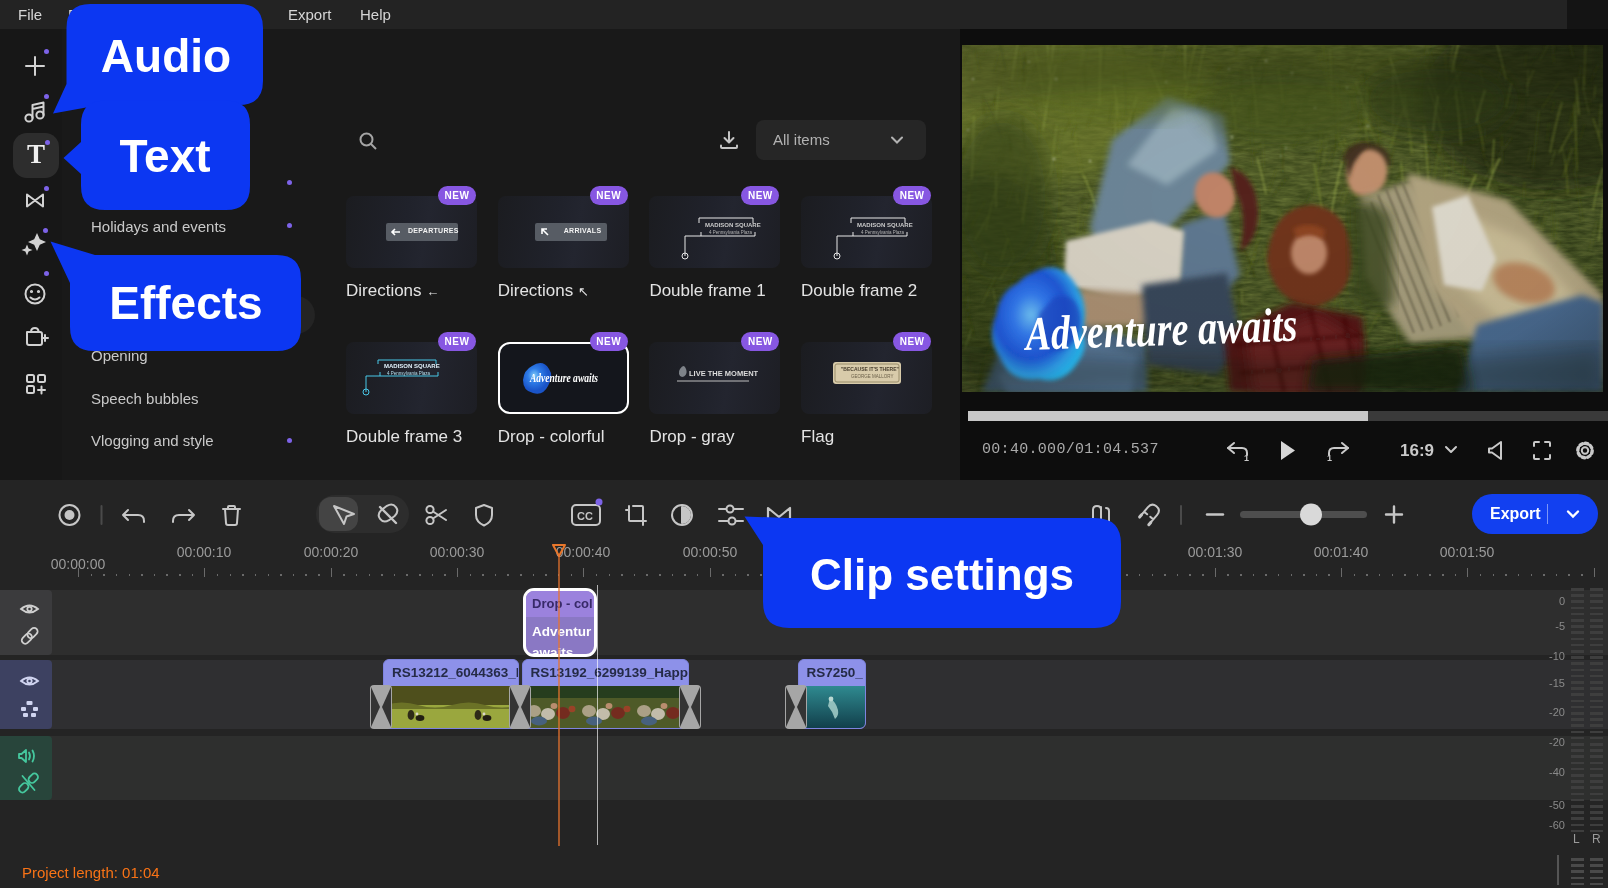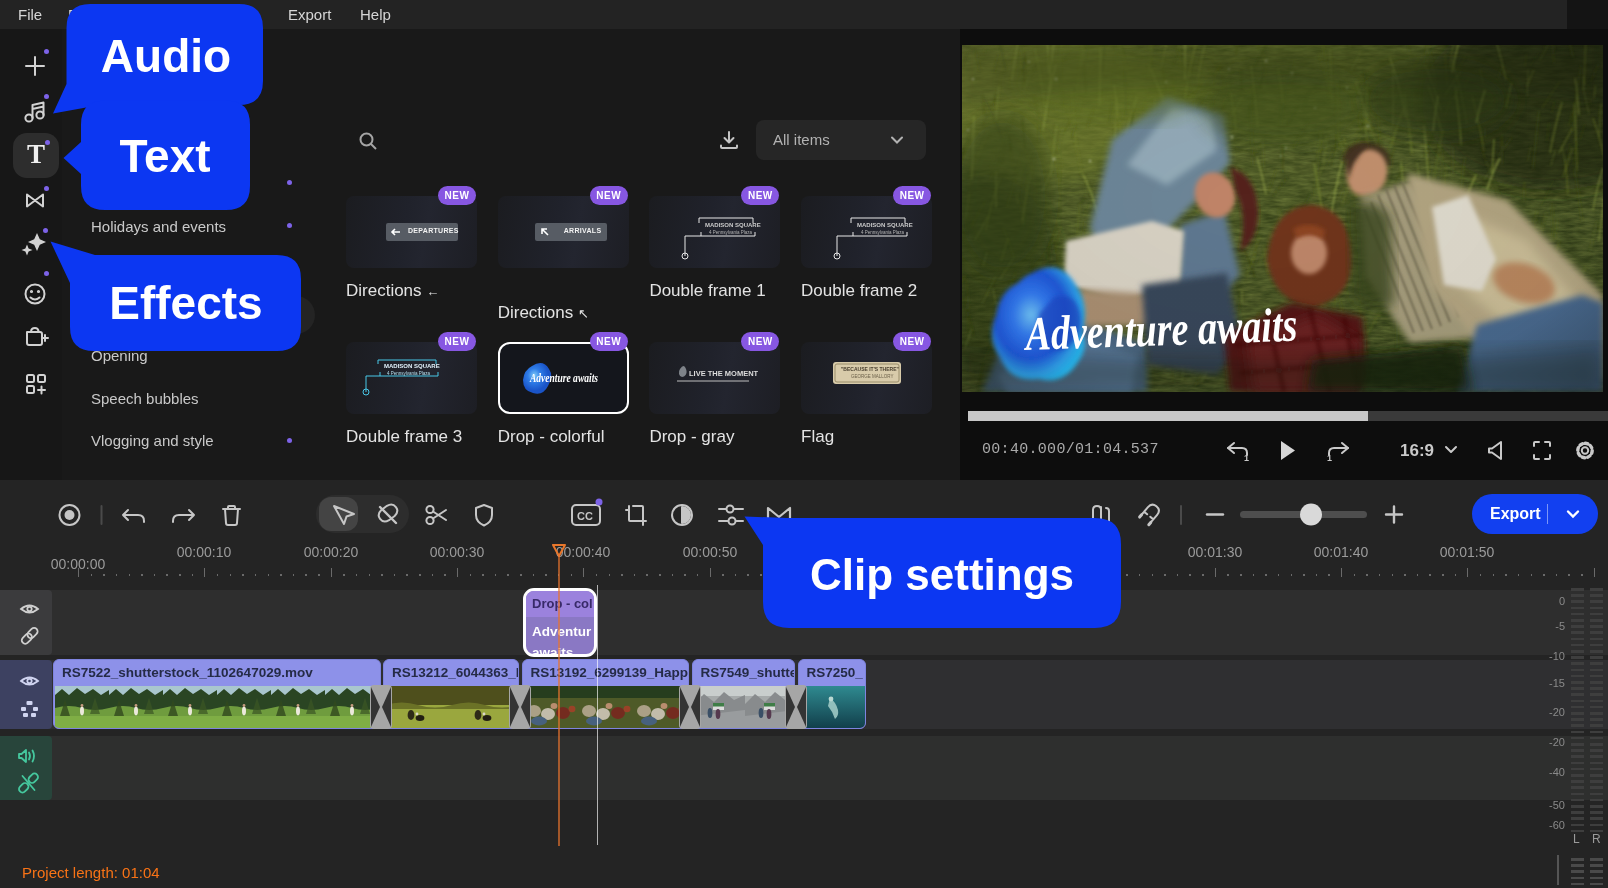--- a/index.html
+++ b/index.html
@@ -132,21 +132,21 @@
   <div class="tlabel" style="left:284px;top:252px;">Directions <span style="font-size:13px;">←</span></div>
 
   <div class="tile" style="left:435.7px;top:167px;">
     <div style="position:absolute;left:37px;top:27px;width:72px;height:18px;background:#575c64;border-radius:2px;"></div>
     <svg style="position:absolute;left:42px;top:31px;" width="10" height="10" viewBox="0 0 10 10" fill="none" stroke="#fff" stroke-width="1.6">
         <path d="M8 8 L2 2 M2 7 V2 H7"></path>
       </svg>
     <div style="position:absolute;left:66px;top:31px;font-size:7px;font-weight:bold;color:#f2f2f2;letter-spacing:.3px;">ARRIVALS</div>
   </div>
   <div class="new" style="left:527.7px;top:157px;">NEW</div>
-  <div class="tlabel" style="left:435.7px;top:252px;margin-top:22px;">Directions <span style="font-size:13px;">↖</span></div>
+  <div class="tlabel" style="left:435.7px;top:252px;">Directions <span style="font-size:13px;">↖</span></div>
 
   <div class="tile" style="left:587.4px;top:167px;">
     <svg style="position:absolute;left:0;top:0;" width="131" height="72" viewBox="0 0 131 72" fill="none" stroke="#e8e8e8" stroke-width="1">
       <path d="M50 22 H104 M50 22 V27 M104 22 V27 M52 40 H106 M52 36 V40 M106 36 V40 M52 40 H36 V60 M36 60 m3 0 a3 3 0 1 0 -6 0 a3 3 0 1 0 6 0"></path>
       <text x="56" y="31" font-size="6" font-weight="bold" fill="#cacaca" stroke="none" font-family="Liberation Sans">MADISON SQUARE</text>
       <text x="60" y="38" font-size="4.5" fill="#b2b2b2" stroke="none" font-family="Liberation Sans">4 Pennsylvania Plaza</text>
     </svg>
   </div>
   <div class="new" style="left:679.4px;top:157px;">NEW</div>
   <div class="tlabel" style="left:587.4px;top:252px;">Double frame 1</div>
@@ -1221,38 +1221,20 @@
       <path d="M26 14 L21.5 18 H19 V22 H21.5 L26 26 Z"></path>
       <path d="M29 16.5 Q31 20 29 23.5 M32.5 14.5 Q35.5 20 32.5 25.5"></path>
       <g transform="rotate(-45 28.5 47)">
           <rect x="16.5" y="43.5" width="10.5" height="7" rx="3.5"></rect>
           <rect x="30" y="43.5" width="10.5" height="7" rx="3.5"></rect>
         </g>
         <path d="M22.5 40 L34.5 54"></path>
     </svg>
   </div>
 
-  <div class="vclip" style="left:53px;width:327.5px;">
-      <div class="lbl">RS7522_shutterstock_1102647029.mov</div>
-      <div class="thumbs" id="th1"><svg width="326" height="42" viewBox="0 0 326 42" preserveAspectRatio="none">
-<defs>
-            <pattern id="p1" width="54" height="42" patternUnits="userSpaceOnUse">
-<rect width="54" height="9" fill="#a9c6ce"></rect>
-<path d="M0 9 L7 3 L14 9 L22 2 L30 8 L38 3 L46 9 L54 4 V26 H0 Z" fill="#2a4523"></path>
-<path d="M0 22 Q14 18 27 22 Q40 26 54 22 V42 H0 Z" fill="#6f9c3e"></path>
-<path d="M0 30 H54 V42 H0 Z" fill="#7fae45"></path>
-<path d="M10 14 L15 30 H5 Z" fill="#31491d" opacity=".8"></path>
-<path d="M40 12 L45 28 H35 Z" fill="#3a5524" opacity=".7"></path>
-<ellipse cx="27" cy="25" rx="2" ry="4.4" fill="#ece9dc"></ellipse>
-<circle cx="27" cy="19.5" r="1.4" fill="#c49a7e"></circle>
-</pattern>
-          </defs>
-<rect width="326" height="42" fill="url(#p1)"></rect>
-        </svg></div>
-    </div>
   <div class="vclip" style="left:383px;width:136px;">
       <div class="lbl">RS13212_6044363_L</div>
       <div class="thumbs" id="th2"><svg width="134" height="42" viewBox="0 0 134 42" preserveAspectRatio="none">
 <defs>
             <pattern id="p2" width="67" height="42" patternUnits="userSpaceOnUse">
 <rect width="67" height="42" fill="#9aa73e"></rect>
 <rect width="67" height="19" fill="#4e4f1c"></rect>
 <path d="M0 19 Q17 14 33 19 Q50 24 67 19 V23 H0 Z" fill="#6b7226"></path>
 <ellipse cx="26" cy="29" rx="3.4" ry="5" fill="#2e2a18"></ellipse>
 <ellipse cx="35" cy="32" rx="4.4" ry="3" fill="#221e12"></ellipse>
@@ -1273,38 +1255,20 @@
 <ellipse cx="24" cy="28" rx="7" ry="6" fill="#cfc7b8" opacity=".9"></ellipse>
 <ellipse cx="39" cy="27" rx="7" ry="6" fill="#76281e" opacity=".95"></ellipse>
 <ellipse cx="30" cy="20" rx="3.4" ry="3" fill="#b98d6e"></ellipse>
 <ellipse cx="48" cy="23" rx="3.4" ry="3.2" fill="#9a4227"></ellipse>
 <ellipse cx="15" cy="35" rx="8" ry="4.4" fill="#47617e"></ellipse>
 </pattern>
           </defs>
 <rect width="166" height="42" fill="url(#p3)"></rect>
         </svg></div>
     </div>
-  <div class="vclip" style="left:691.5px;width:103.5px;">
-      <div class="lbl">RS7549_shutte</div>
-      <div class="thumbs" id="th4"><svg width="102" height="42" viewBox="0 0 102 42" preserveAspectRatio="none">
-<defs>
-            <pattern id="p4" width="51" height="42" patternUnits="userSpaceOnUse">
-<rect width="51" height="42" fill="#a7abab"></rect>
-<rect width="51" height="10" fill="#c9cecd"></rect>
-<path d="M0 18 L10 8 L20 16 L30 6 L40 14 L51 9 V42 H0 Z" fill="#888b8d"></path>
-<path d="M0 30 L51 24 V42 H0 Z" fill="#999c9e"></path>
-<rect x="19" y="17" width="11" height="7" fill="#3f7d47"></rect>
-<rect x="19" y="20.5" width="11" height="3.5" fill="#dcdcdc"></rect>
-<ellipse cx="16" cy="27" rx="2.4" ry="5" fill="#3a4f66"></ellipse>
-<ellipse cx="24" cy="28" rx="2.4" ry="5" fill="#55394e"></ellipse>
-</pattern>
-          </defs>
-<rect width="102" height="42" fill="url(#p4)"></rect>
-        </svg></div>
-    </div>
   <div class="vclip" style="left:797.5px;width:68.5px;">
       <div class="lbl">RS7250_</div>
       <div class="thumbs" id="th5"><svg width="67" height="42" viewBox="0 0 67 42" preserveAspectRatio="none">
 <defs>
             <linearGradient id="g5" x1="0" y1="0" x2="0" y2="1">
 <stop offset="0" stop-color="#2f8a90"></stop>
               <stop offset="1" stop-color="#123f4b"></stop>
             </linearGradient>
           </defs>
 <rect width="67" height="42" fill="url(#g5)"></rect>

